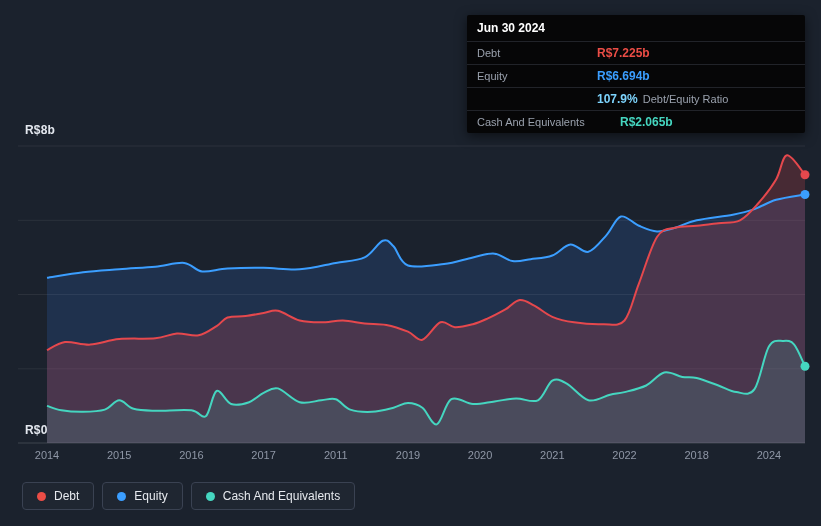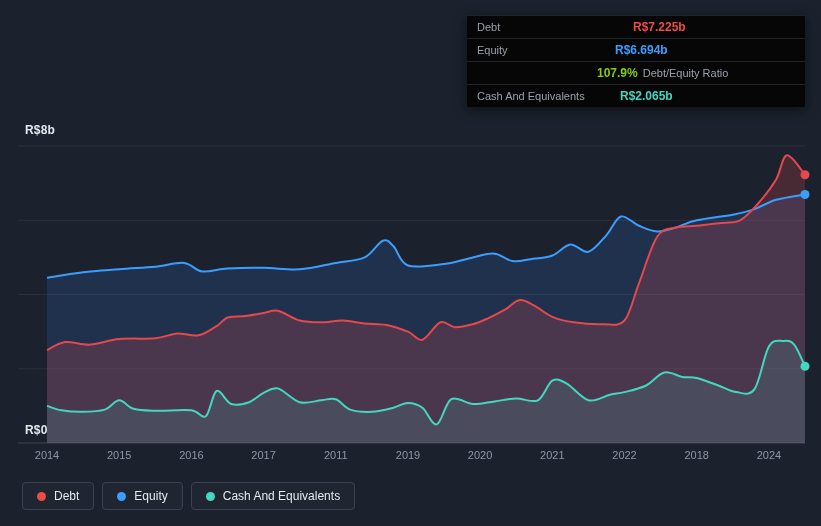--- a/index.html
+++ b/index.html
@@ -13,24 +13,24 @@
 
   .x-ticks{position:absolute;left:18px;top:449px;width:787px;height:16px;}
   .x-tick{position:absolute;transform:translateX(-50%);color:#8f97a6;font-size:11px;white-space:nowrap;}
 
   .tooltip{position:absolute;left:467px;top:15px;width:338px;background:#060607;border-radius:2px;
            box-shadow:0 3px 12px rgba(0,0,0,.55);z-index:5;}
   .tt-row{display:flex;align-items:center;padding:4px 10px;border-top:1px solid #212329;}
   .tt-title{border-top:none;color:#ffffff;font-weight:700;font-size:12px;padding:6px 10px;}
   .tt-label{flex:0 0 120px;color:#9aa1ad;font-size:11px;}
   .tt-value{font-size:12px;font-weight:700;}
-  .tt-value.debt{color:var(--debt);margin-left:36px;}
-  .tt-value.equity{color:var(--equity);margin-left:18px;}
+  .tt-value.debt{color:var(--debt);}
+  .tt-value.equity{color:var(--equity);}
   .tt-value.cash{color:var(--cash);padding-left:23px;}
-  .ratio-num{color:#84cc16;font-weight:700;font-size:12px;margin-top:40px;}
+  .ratio-num{color:#7dd3fc;font-weight:700;font-size:12px;margin-top:40px;}
   .ratio-label{color:#9aa1ad;font-weight:400;font-size:11px;margin-left:5px;}
 
   .legend{position:absolute;left:22px;top:482px;display:flex;gap:8px;}
   .legend-item{display:flex;align-items:center;gap:8px;padding:6px 14px;border:1px solid #3a4252;
                border-radius:4px;background:rgba(255,255,255,.02);cursor:pointer;}
   .legend-dot{width:9px;height:9px;border-radius:50%;flex:0 0 9px;}
   .legend-label{color:#e6e9ee;font-size:12px;white-space:nowrap;}
 </style>
 </head>
 <body>
@@ -65,20 +65,21 @@
       <span class="x-tick" style="left: 317.8px;">2011</span>
       <span class="x-tick" style="left: 390px;">2019</span>
       <span class="x-tick" style="left: 462.1px;">2020</span>
       <span class="x-tick" style="left: 534.3px;">2021</span>
       <span class="x-tick" style="left: 606.5px;">2022</span>
       <span class="x-tick" style="left: 678.7px;">2018</span>
       <span class="x-tick" style="left: 750.9px;">2024</span>
     </div>
 
   <div class="tooltip">
+    <div class="tt-row tt-title">Jun 30 2024</div>
     <div class="tt-row">
       <span class="tt-label">Debt</span>
       <span class="tt-value debt">R$7.225b</span>
     </div>
     <div class="tt-row">
       <span class="tt-label">Equity</span>
       <span class="tt-value equity">R$6.694b</span>
     </div>
     <div class="tt-row">
       <span class="tt-label"></span>

